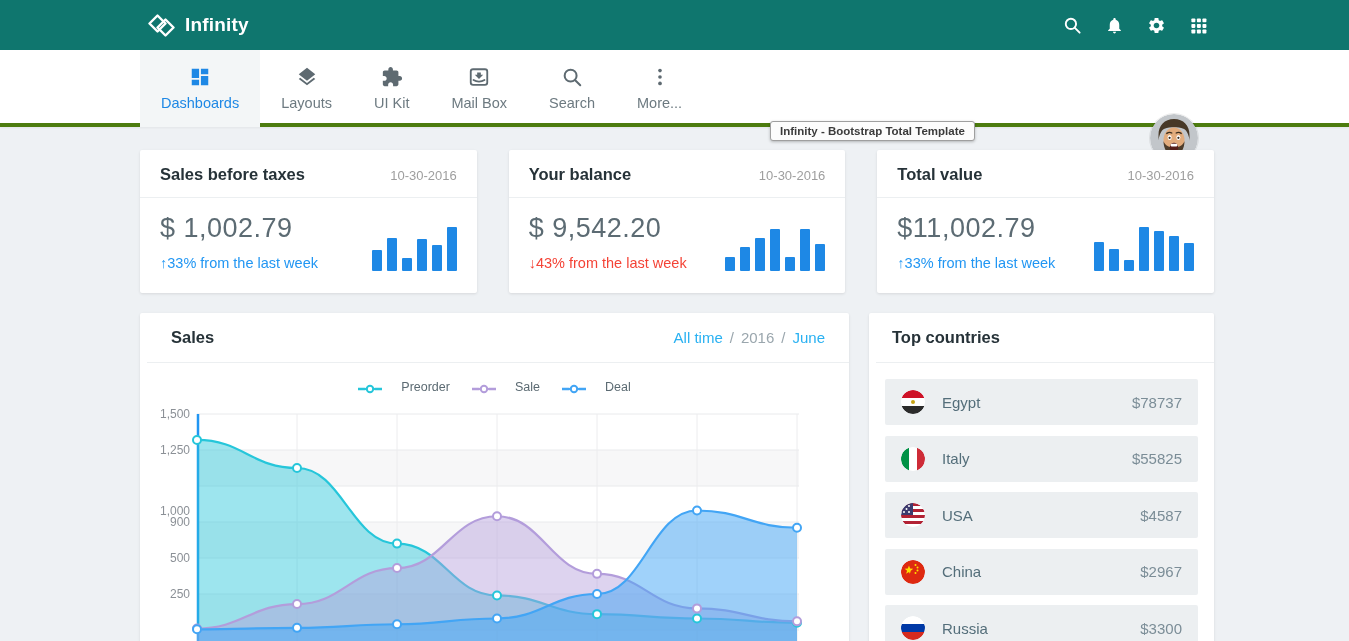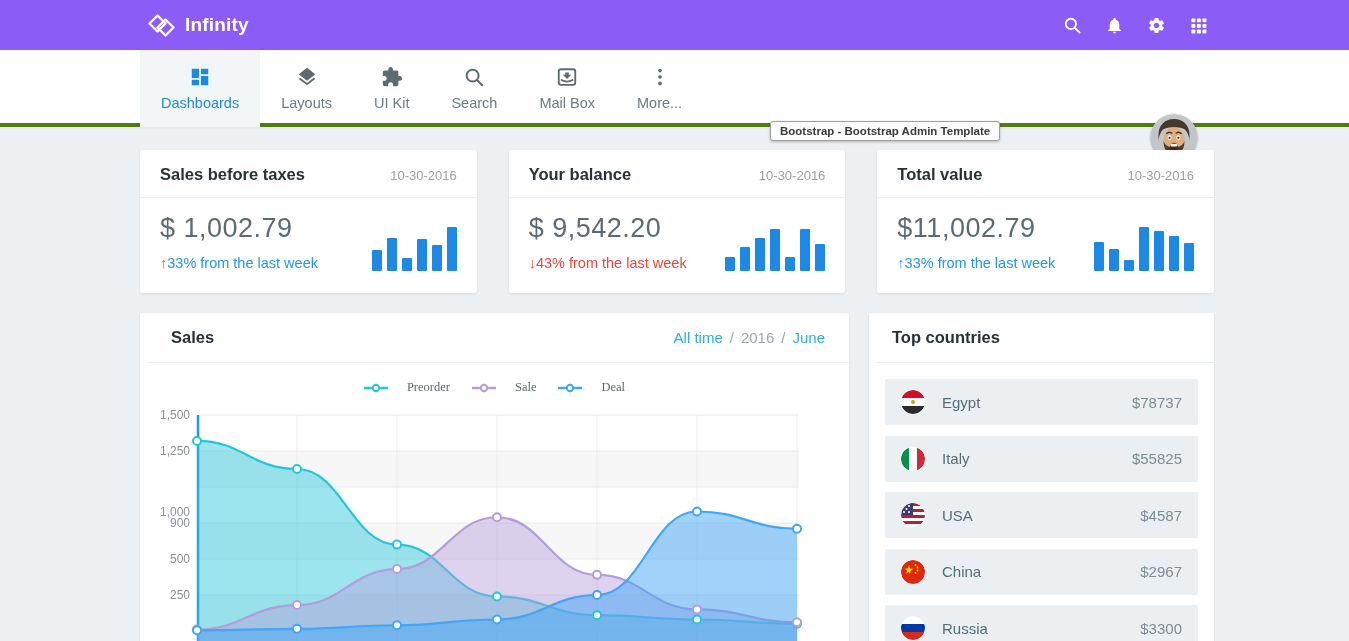--- a/index.html
+++ b/index.html
@@ -1,20 +1,20 @@
 <!DOCTYPE html>
 <html><head>
 <meta charset="utf-8">
 <style>
   * { margin:0; padding:0; box-sizing:border-box; }
   html,body { width:1349px; height:641px; overflow:hidden; background:#eef1f4;
     font-family:"Liberation Sans", sans-serif; }
 
   
-  .navbar { height:50px; background:#8b5cf6; display:flex; align-items:center; position:relative; }
+  .navbar { height:50px; background:#0f766e; display:flex; align-items:center; position:relative; }
   .brand { display:flex; align-items:center; gap:10px; margin-left:148px; color:#fff; }
   .brand-name { font-size:19px; font-weight:600; letter-spacing:.2px; }
   .nav-actions { position:absolute; right:141px; display:flex; align-items:center; gap:23px; }
   .nav-actions .icon-btn { width:19px; height:19px; color:#fff; cursor:pointer; display:flex; }
   .nav-actions svg { width:19px; height:19px; }
 
   
   .tabsbar { height:77px; background:#fff; border-bottom:4px solid #4d7c0f;
     box-shadow:0 1px 2px rgba(0,0,0,.05); display:flex; position:relative; }
   .tabs { display:flex; margin-left:140px; }
@@ -56,21 +56,21 @@
     justify-content:space-between; border-bottom:1px solid #eceff1;margin-left:7px; }
   .panel-title { font-size:16.5px; font-weight:600; color:#263238; padding-left:0; }
   .sales-card { width:709px; height:346px; overflow:hidden; }
   .sales-card .panel-head { padding:0 24px; }
   .filters { display:flex; align-items:center; gap:7px; font-size:15px; }
   .filters .flink { color:#29b1f2; cursor:pointer; }
   .filters .fmuted { color:#9aa6ad; cursor:pointer; }
   .filters .fsep { color:#9aa6ad; }
 
   .legend-row { display:flex; justify-content:center; gap:22px; margin-top:17px; }
-  .legend-item { display:flex; align-items:center; gap:19px; cursor:pointer;font-family:Liberation Serif, serif; }
+  .legend-item { display:flex; align-items:flex-end; gap:19px; cursor:pointer; }
   .legend-label { font-size:12.5px; color:#5b6a72; }
 
   .chart-wrap { position:relative; margin:20px 0 0 57px; }
   .ytick { position:absolute; width:44px; text-align:right; left:-51px; font-size:12px; color:#8b9096; }
 
   .countries-card { width:345px; height:346px; }
   .country-list { padding:16px; }
   .country-row { height:46px; background:#eceff1; border-radius:2px; margin-bottom:10.5px;
     display:flex; align-items:center; padding:0 16px; cursor:pointer; }
   .country-flag { width:24px; height:24px; border-radius:50%; overflow:hidden; flex:none; display:flex; }
@@ -144,36 +144,36 @@
     <div class="tab">
       <span class="tab-icon">
         <svg viewBox="0 0 24 24" fill="currentColor">
             <path d="M20.5 11H19V7c0-1.1-.9-2-2-2h-4V3.5C13 2.12 11.88 1 10.5 1S8 2.12 8 3.5V5H4c-1.1 0-1.99.9-1.99 2v3.8H3.5c1.49 0 2.7 1.21 2.7 2.7s-1.21 2.7-2.7 2.7H2V20c0 1.1.9 2 2 2h3.8v-1.5c0-1.49 1.21-2.7 2.7-2.7 1.49 0 2.7 1.21 2.7 2.7V22H17c1.1 0 2-.9 2-2v-4h1.5c1.38 0 2.5-1.12 2.5-2.5S21.88 11 20.5 11z"></path>
           </svg>
       </span>
       <span class="tab-label">UI Kit</span>
     </div>
     <div class="tab">
       <span class="tab-icon">
-        <svg viewBox="0 0 24 24" fill="none" stroke="currentColor" stroke-width="2.2" stroke-linecap="round">
-          <circle cx="10.5" cy="10.5" r="6.5"></circle>
-            <line x1="15.5" y1="15.5" x2="21" y2="21"></line>
-        </svg>
-      </span>
-      <span class="tab-label">Search</span>
-    </div>
-    <div class="tab">
-      <span class="tab-icon">
         <svg viewBox="0 0 24 24" fill="none" stroke="currentColor">
           <rect x="3" y="3.5" width="18" height="17" rx="2.5" stroke-width="2"></rect>
           <path d="M10 7h4v2.6h2.6L12 14.2 7.4 9.6H10z" fill="currentColor" stroke="none"></path>
           <path d="M6 15.3c1.9 1.2 3.8 1.7 6 1.7s4.1-.5 6-1.7" stroke-width="2" stroke-linecap="round"></path>
         </svg>
       </span>
       <span class="tab-label">Mail Box</span>
+    </div>
+    <div class="tab">
+      <span class="tab-icon">
+        <svg viewBox="0 0 24 24" fill="none" stroke="currentColor" stroke-width="2.2" stroke-linecap="round">
+          <circle cx="10.5" cy="10.5" r="6.5"></circle>
+            <line x1="15.5" y1="15.5" x2="21" y2="21"></line>
+        </svg>
+      </span>
+      <span class="tab-label">Search</span>
     </div>
     <div class="tab">
       <span class="tab-icon">
         <svg viewBox="0 0 24 24" fill="currentColor">
           <circle cx="12" cy="5" r="2"></circle>
             <circle cx="12" cy="12" r="2"></circle>
             <circle cx="12" cy="19" r="2"></circle>
         </svg>
       </span>
       <span class="tab-label">More...</span>
@@ -197,21 +197,21 @@
         <circle cx="28.4" cy="23.8" r="1.1" fill="#31261c"></circle>
         <path d="M16.8 19.4c1.6-1.2 3.6-1.2 5-.4M26.2 19c1.4-.8 3.4-.8 5 .4" stroke="#3a2d1f" stroke-width="1.4" fill="none" stroke-linecap="round"></path>
         <ellipse cx="24" cy="33.5" rx="4.2" ry="4.8" fill="#57201b"></ellipse>
         <rect x="20.6" y="29.8" width="6.8" height="2.6" rx="1.2" fill="#fff"></rect>
         <path d="M7 48c1.5-7.5 8-10 17-10s15.5 2.5 17 10z" fill="#d9dbdc"></path>
       </g>
     </svg>
   </div>
 </nav>
 
-<div class="tooltip">Bootstrap - Bootstrap Admin Template</div>
+<div class="tooltip">Infinity - Bootstrap Total Template</div>
 
 <main class="content">
 
   <div class="cards-row">
 
     <section class="card stat-card">
       <div class="stat-head">
         <span class="stat-title">Sales before taxes</span>
         <span class="stat-date">10-30-2016</span>
       </div>

